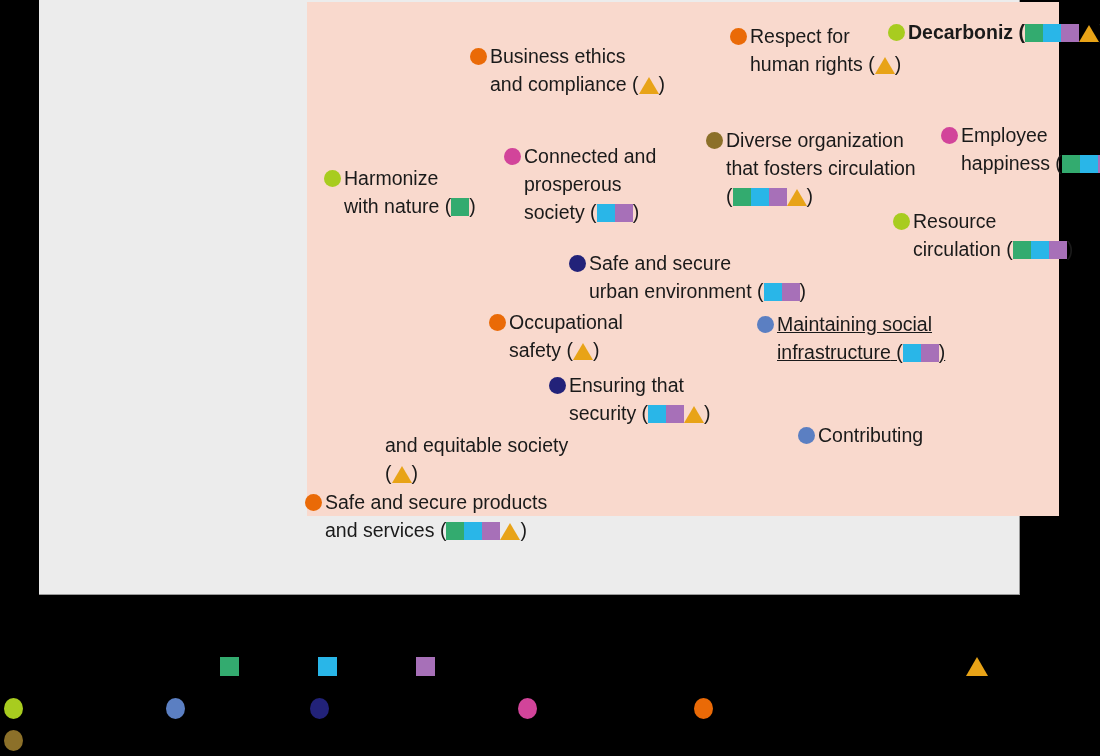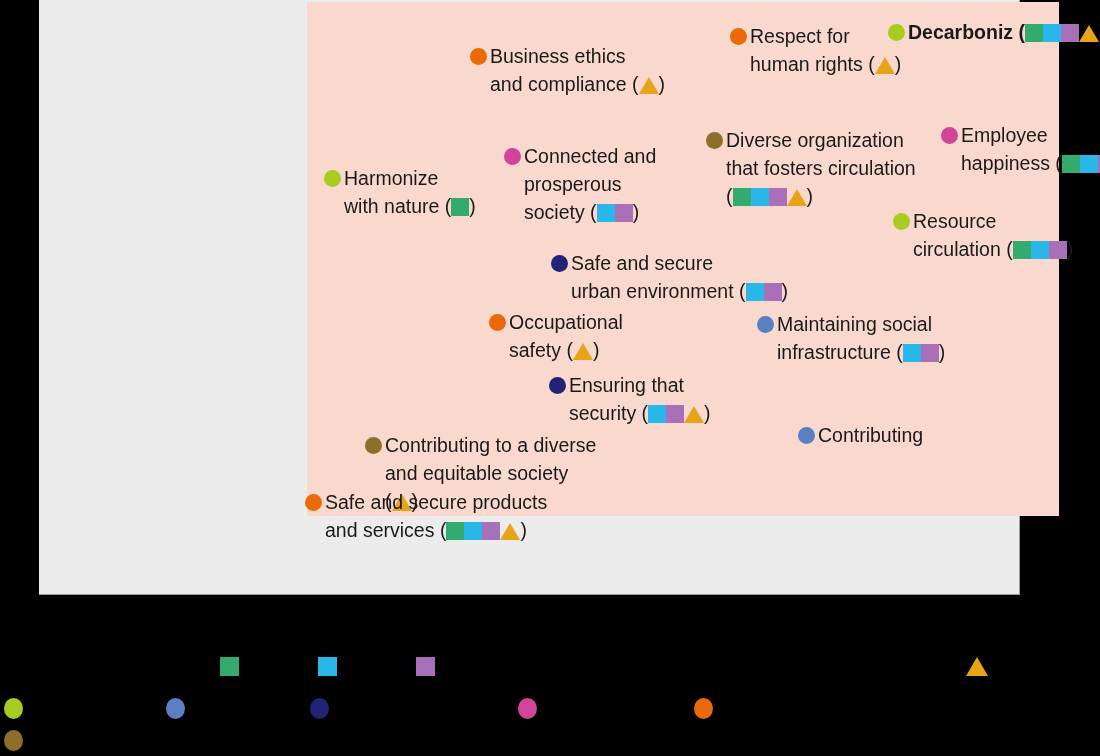--- a/index.html
+++ b/index.html
@@ -141,38 +141,37 @@
         <span class="ln"><span style="display: inline-block; width: 20px;"></span><span>happiness</span><span class="paren"> (<span class="sq" style="background: rgb(51, 171, 111);"></span><span class="sq" style="background: rgb(41, 182, 232);"></span><span class="sq" style="background: rgb(167, 112, 184);"></span>)</span></span>
       </div>
       <div class="pt l" style="left: 324px; top: 164px;">
         <span class="ln"><span class="dot" style="background: rgb(168, 204, 31);"></span><span>Harmonize</span></span>
         <span class="ln"><span style="display: inline-block; width: 20px;"></span><span>with nature</span><span class="paren"> (<span class="sq" style="background: rgb(51, 171, 111);"></span>)</span></span>
       </div>
       <div class="pt l" style="left: 893px; top: 207px;">
         <span class="ln"><span class="dot" style="background: rgb(168, 204, 31);"></span><span>Resource</span></span>
         <span class="ln"><span style="display: inline-block; width: 20px;"></span><span>circulation</span><span class="paren"> (<span class="sq" style="background: rgb(51, 171, 111);"></span><span class="sq" style="background: rgb(41, 182, 232);"></span><span class="sq" style="background: rgb(167, 112, 184);"></span>)</span></span>
       </div>
-      <div class="pt l" style="left: 551px; top: 249px;">
+      <div class="pt l" style="left: 569px; top: 249px;">
         <span class="ln"><span class="dot" style="background: rgb(34, 34, 121);"></span><span>Safe and secure</span></span>
         <span class="ln"><span style="display: inline-block; width: 20px;"></span><span>urban environment</span><span class="paren"> (<span class="sq" style="background: rgb(41, 182, 232);"></span><span class="sq" style="background: rgb(167, 112, 184);"></span>)</span></span>
       </div>
       <div class="pt l" style="left: 489px; top: 308px;">
         <span class="ln"><span class="dot" style="background: rgb(234, 106, 7);"></span><span>Occupational</span></span>
         <span class="ln"><span style="display: inline-block; width: 20px;"></span><span>safety</span><span class="paren"> (<span class="tri" style="border-bottom-color: rgb(232, 163, 23);"></span>)</span></span>
       </div>
-      <div class="pt l" style="left: 757px; top: 310px;">
+      <div class="pt l" style="left: 757px; top: 310px; text-decoration: underline;">
         <span class="ln"><span class="dot" style="background: rgb(91, 127, 194);"></span><span>Maintaining social</span></span>
         <span class="ln"><span style="display: inline-block; width: 20px;"></span><span>infrastructure</span><span class="paren"> (<span class="sq" style="background: rgb(41, 182, 232);"></span><span class="sq" style="background: rgb(167, 112, 184);"></span>)</span></span>
       </div>
       <div class="pt l" style="left: 549px; top: 371px;">
         <span class="ln"><span class="dot" style="background: rgb(34, 34, 121);"></span><span>Ensuring that</span></span>
         <span class="ln"><span style="display: inline-block; width: 20px;"></span><span>security</span><span class="paren"> (<span class="sq" style="background: rgb(41, 182, 232);"></span><span class="sq" style="background: rgb(167, 112, 184);"></span><span class="tri" style="border-bottom-color: rgb(232, 163, 23);"></span>)</span></span>
       </div>
       <div class="pt l" style="left: 365px; top: 431px;">
-        <span class="ln"><span class="dot" style="background: rgb(140, 112, 41);"></span><span>Contributing to a diverse</span></span>
         <span class="ln"><span style="display: inline-block; width: 20px;"></span><span>and equitable society</span></span>
         <span class="ln"><span style="display: inline-block; width: 20px;"></span>(<span class="tri" style="border-bottom-color: rgb(232, 163, 23);"></span>)</span>
       </div>
       <div class="pt l" style="left: 798px; top: 421px;">
         <span class="ln"><span class="dot" style="background: rgb(91, 127, 194);"></span><span>Contributing</span></span>
       </div>
       <div class="pt l" style="left: 305px; top: 488px;">
         <span class="ln"><span class="dot" style="background: rgb(234, 106, 7);"></span><span>Safe and secure products</span></span>
         <span class="ln"><span style="display: inline-block; width: 20px;"></span><span>and services</span><span class="paren"> (<span class="sq" style="background: rgb(51, 171, 111);"></span><span class="sq" style="background: rgb(41, 182, 232);"></span><span class="sq" style="background: rgb(167, 112, 184);"></span><span class="tri" style="border-bottom-color: rgb(232, 163, 23);"></span>)</span></span>
       </div>

